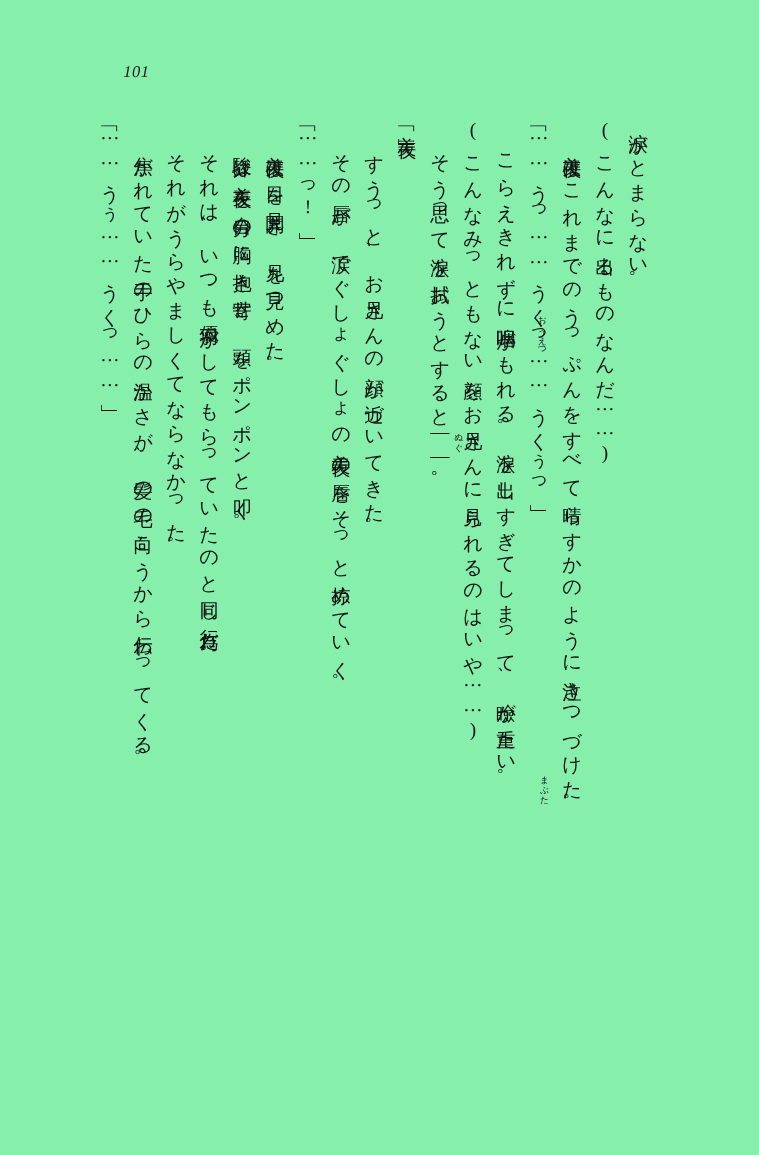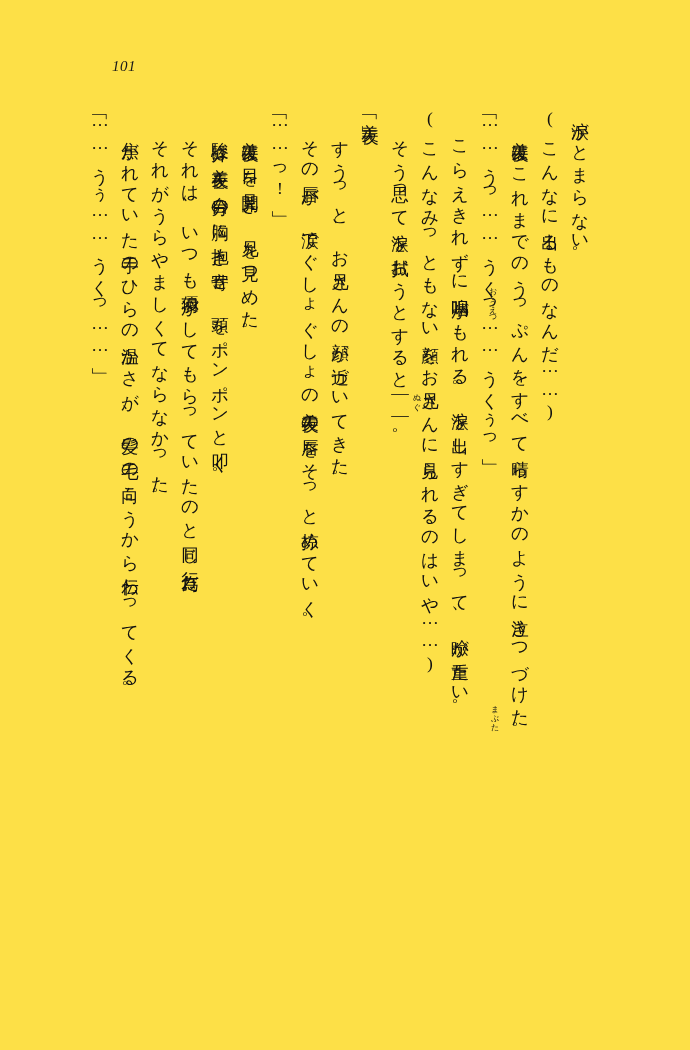--- a/index.html
+++ b/index.html
@@ -12,21 +12,21 @@
     height: 1050px;
     font-family: "Liberation Serif", "DejaVu Serif", serif;
     color: #111111;
     overflow: hidden;
     position: relative;
   }
   .page {
     position: relative;
     width: 690px;
     height: 1050px;
-    background: #fde047;
+    background: #86efac;
   }
   .page-number {
     position: absolute;
     top: 58px;
     left: 112px;
     font-size: 15px;
     font-style: italic;
     font-family: "Liberation Serif", "DejaVu Serif", serif;
     color: #1a1a1a;
     letter-spacing: 0.5px;

